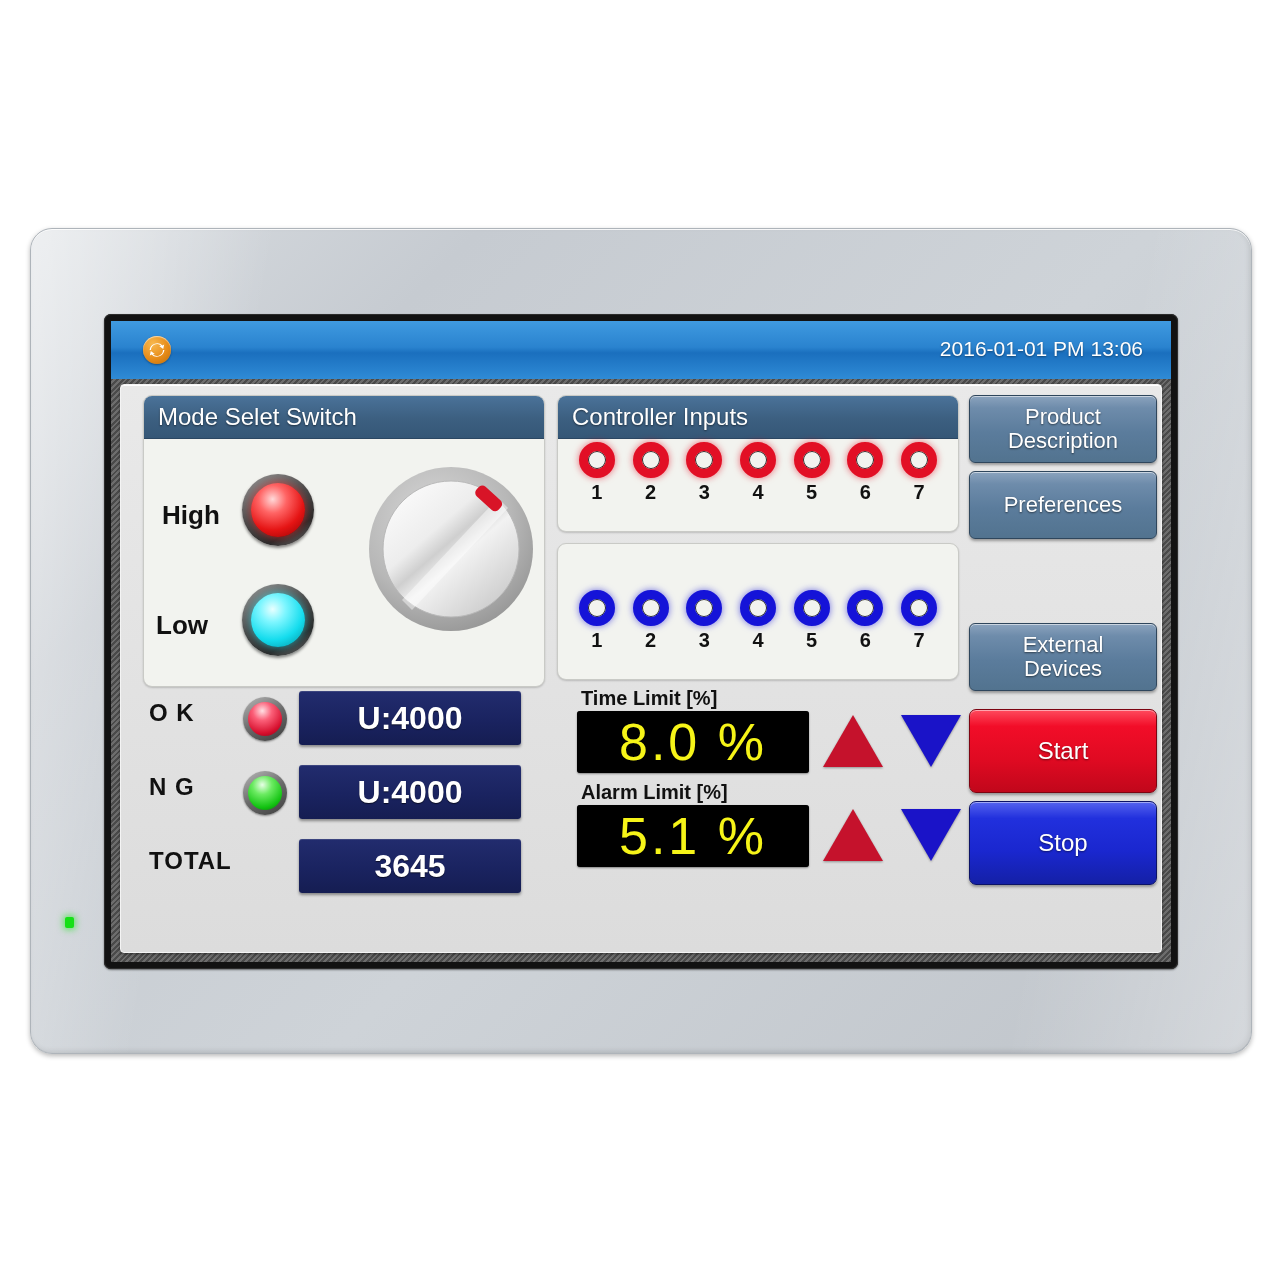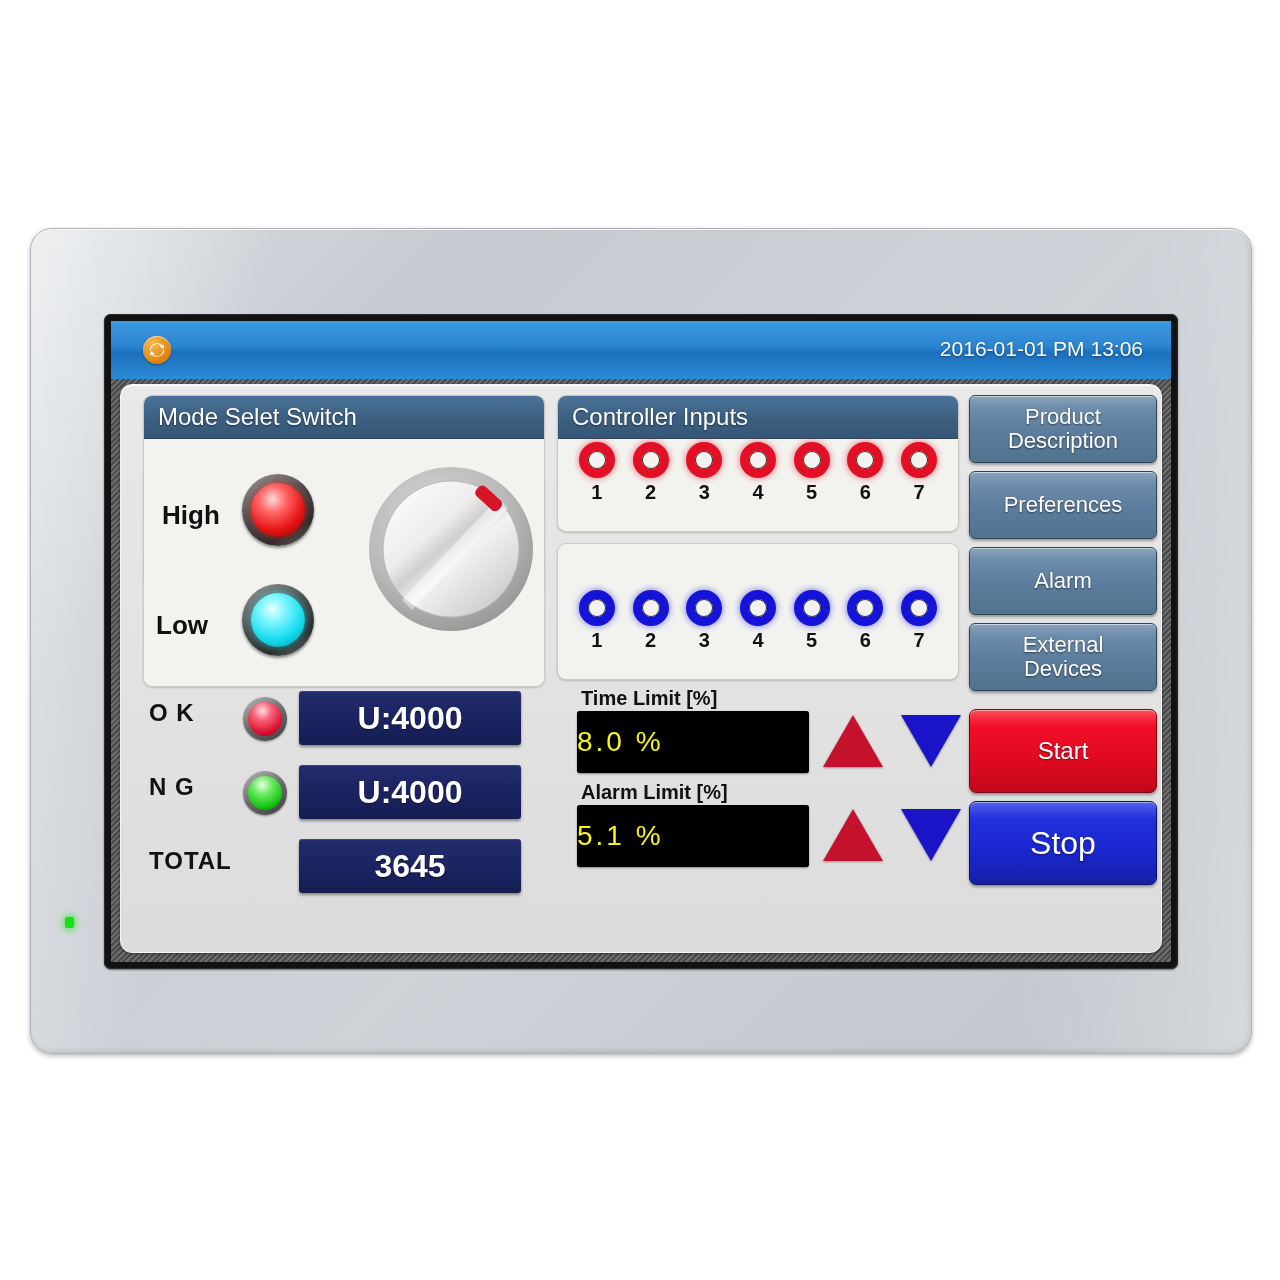--- a/index.html
+++ b/index.html
@@ -60,21 +60,21 @@
     text-shadow:0 1px 2px rgba(0,0,0,.4);
   }
   
   #hatch{
     position:absolute;left:0;top:58px;right:0;bottom:0;
     background:repeating-linear-gradient(135deg,#4a4a4a 0px,#4a4a4a 2px,#6d6d6d 2px,#6d6d6d 4px);
   }
   #card{
     position:absolute;left:9px;top:5px;right:9px;bottom:9px;
     background:linear-gradient(180deg,#e9e9e9 0%,#dcdcdc 100%);
-    border-radius:12px;border:1px solid #f4f4f4;
+    border-radius:4px;border:1px solid #f4f4f4;
     box-shadow:inset 0 1px 0 #fff,0 1px 3px rgba(0,0,0,.4);
   }
   
   .panel{position:absolute;background:#f2f3ef;border-radius:9px;
          border:1px solid #c9cac6;box-shadow:0 1px 2px rgba(0,0,0,.18);overflow:hidden;}
   .panel-head{
     height:42px;line-height:42px;padding-left:14px;color:#fff;font-size:24px;
     background:linear-gradient(180deg,#4a7299 0%,#3c5f80 55%,#355777 100%);
     text-shadow:0 1px 2px rgba(0,0,0,.5);
     border-bottom:1px solid #2b4763;
@@ -121,21 +121,21 @@
     position:absolute;background:linear-gradient(180deg,#222c6e 0%,#1a2360 55%,#151d52 100%);
     border-radius:3px;box-shadow:0 2px 3px rgba(0,0,0,.4),inset 0 1px 0 rgba(255,255,255,.12);
     color:#fff;font-size:32px;font-weight:bold;text-align:center;
     text-shadow:0 1px 1px rgba(0,0,0,.6);
   }
   
   .limit-label{position:absolute;color:#111;font-size:20px;font-weight:bold;}
   .lcdbox{
     position:absolute;background:#000;border-radius:3px;
     box-shadow:inset 0 0 4px rgba(0,0,0,.9),0 1px 2px rgba(0,0,0,.4);
-    color:#f6f418;font-size:28px;letter-spacing:3px;
+    color:#f6f418;font-size:52px;text-align:center;letter-spacing:3px;
   }
   .tri{position:absolute;width:0;height:0;}
   .tri-up{
     border-left:30px solid transparent;border-right:30px solid transparent;
     border-bottom:52px solid #c5122c;
     filter:drop-shadow(0 1px 1px rgba(0,0,0,.35));
   }
   .tri-dn{
     border-left:30px solid transparent;border-right:30px solid transparent;
     border-top:52px solid #1a13c8;
@@ -158,21 +158,21 @@
     border:1px solid #7d0411;border-radius:7px;
     box-shadow:inset 0 1px 0 rgba(255,255,255,.5),0 2px 3px rgba(0,0,0,.35);
     color:#fff;font-size:24px;display:flex;align-items:center;justify-content:center;
     text-shadow:0 1px 2px rgba(0,0,0,.5);
   }
   #btn-stop{
     position:absolute;left:848px;top:416px;width:186px;height:82px;
     background:linear-gradient(180deg,#5563ee 0%,#2130dd 20%,#1a27cf 60%,#1420a6 100%);
     border:1px solid #0c1366;border-radius:7px;
     box-shadow:inset 0 1px 0 rgba(255,255,255,.45),0 2px 3px rgba(0,0,0,.35);
-    color:#fff;font-size:32px;display:flex;align-items:center;justify-content:center;
+    color:#fff;font-size:24px;display:flex;align-items:center;justify-content:center;
     text-shadow:0 1px 2px rgba(0,0,0,.5);
   }
 </style>
 </head>
 <body>
 
 <div id="device">
   <div id="bezel-sheen"></div>
   <div id="power-led"></div>
 
@@ -322,21 +322,20 @@
           <div class="tri-wrap" style="left:700px;top:420px;">
               <span class="tri tri-up" style="left:2px;top:4px;"></span>
             </div>
           <div class="tri-wrap" style="left:778px;top:420px;">
               <span class="tri tri-dn" style="left:2px;top:4px;"></span>
             </div>
 
           <div class="nav-btn" style="top:10px;height:66px;white-space:pre-line;">Product
 Description</div>
           <div class="nav-btn" style="top:86px;height:66px;white-space:pre-line;">Preferences</div>
-          <div class="nav-btn" style="top:162px;height:66px;white-space:pre-line;">Alarm</div>
           <div class="nav-btn" style="top:238px;height:66px;white-space:pre-line;">External
 Devices</div>
 
           <div id="btn-start">Start</div>
           <div id="btn-stop">Stop</div>
 
         </div>
       </div>
     </div>
   </div>

